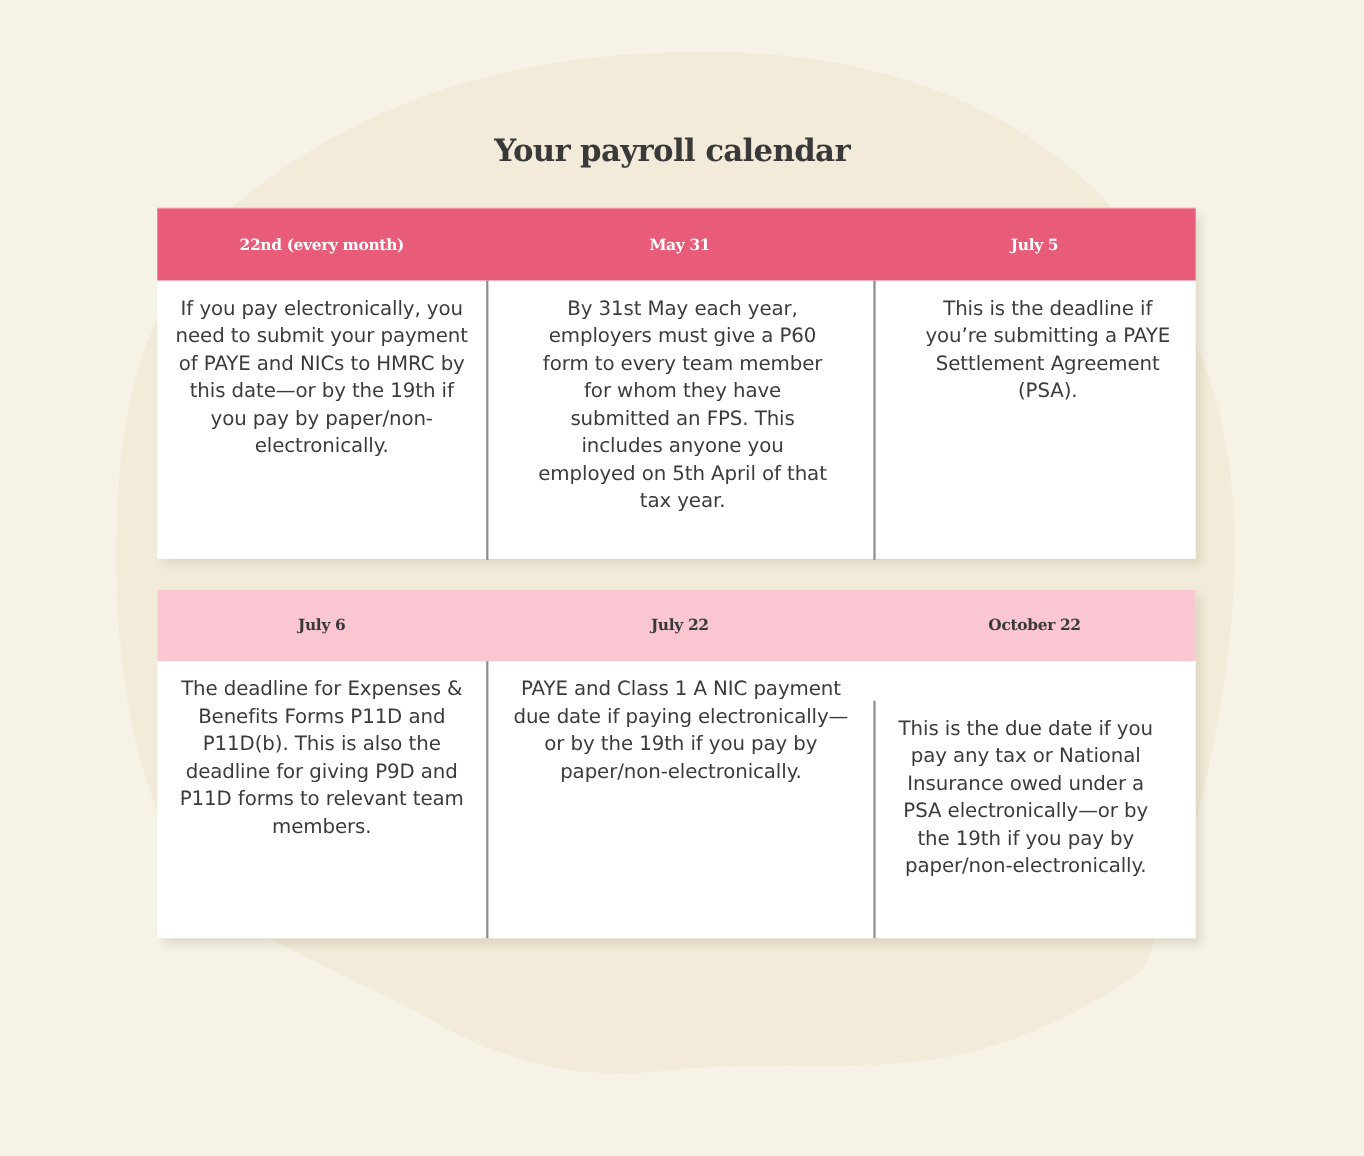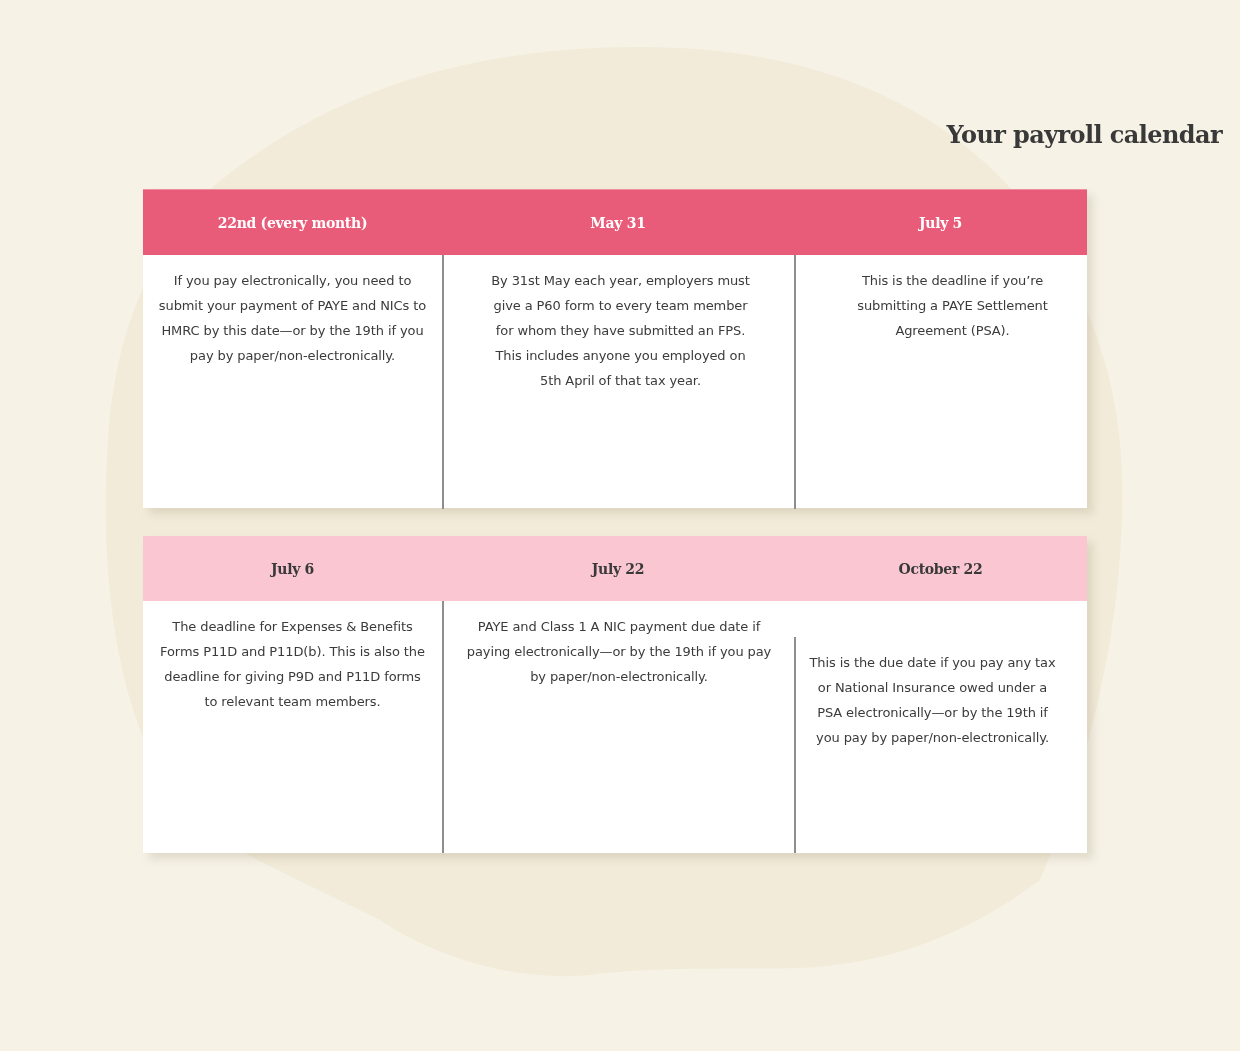--- a/index.html
+++ b/index.html
@@ -9,24 +9,24 @@
     position: relative;
     font-family: "DejaVu Sans", sans-serif;
   }
   .blob {
     position: absolute; left: 0; top: 0;
     width: 1240px; height: 1051px;
     z-index: 0;
   }
   .title {
     position: absolute; left: 0; top: 120px; width: 1222px;
-    text-align: right;
+    text-align: center;
     font-family: "DejaVu Serif", serif;
     font-weight: bold;
-    font-size: 24px;
+    font-size: 28px;
     letter-spacing: -0.6px;
     color: #393939;
     z-index: 2;
   }
   .table {
     position: absolute; left: 143px; width: 944px;
     background: #ffffff;
     box-shadow: 6px 6px 8px rgba(150, 140, 110, 0.22);
     z-index: 2;
   }
@@ -43,21 +43,21 @@
     font-size: 14px; letter-spacing: -0.3px;
   }
   .row1 .hcell { color: #ffffff; }
   .row2 .hcell { color: #393939; }
   .body { display: flex; height: calc(100% - 65px); }
   .bcell {
     box-sizing: border-box;
     padding: 13px 14px 0 14px;
     text-align: center;
     font-family: "DejaVu Sans", sans-serif;
-    font-size: 13px; line-height: 25px;
+    font-size: 18px; line-height: 25px;
     color: #3b3b3b;
     letter-spacing: -0.1px;
   }
   .c1 { width: 299px; }
   .c2 { width: 352px; }
   .c3 { width: 293px; }
   .bcell.c2, .bcell.c3 { border-left: 2px solid #8e8e8e; }
   .bcell.c1 { padding-left: 14px; padding-right: 14px; }
 </style>
 </head>

